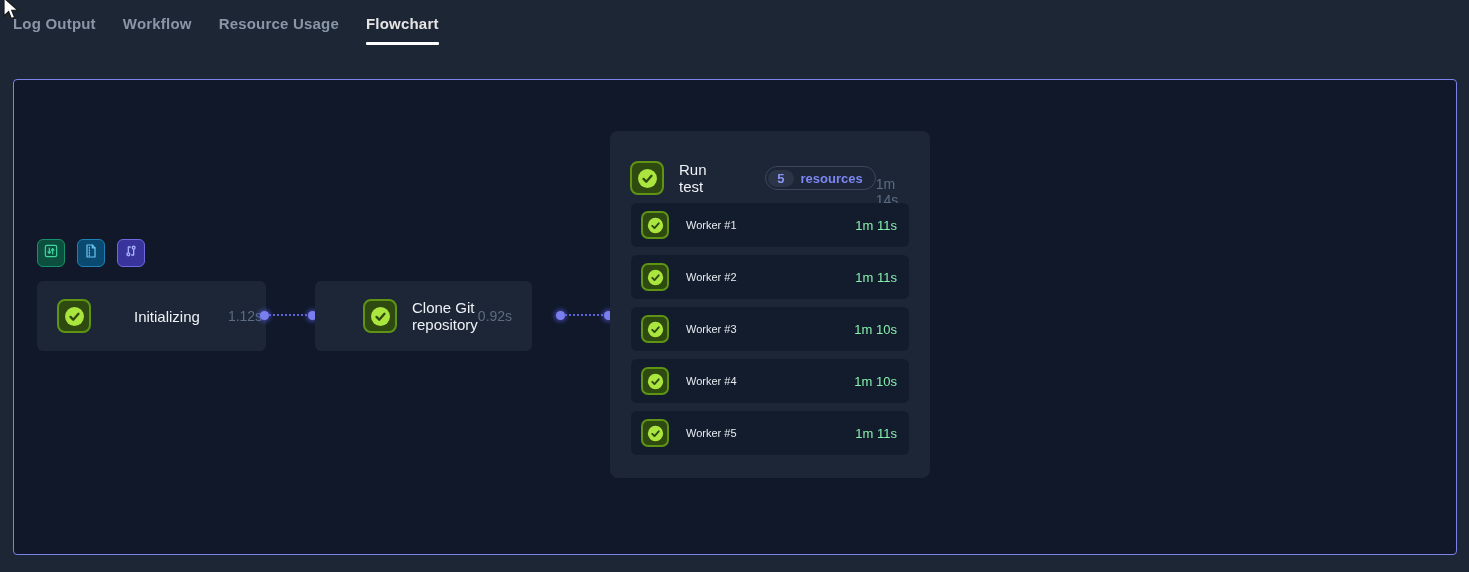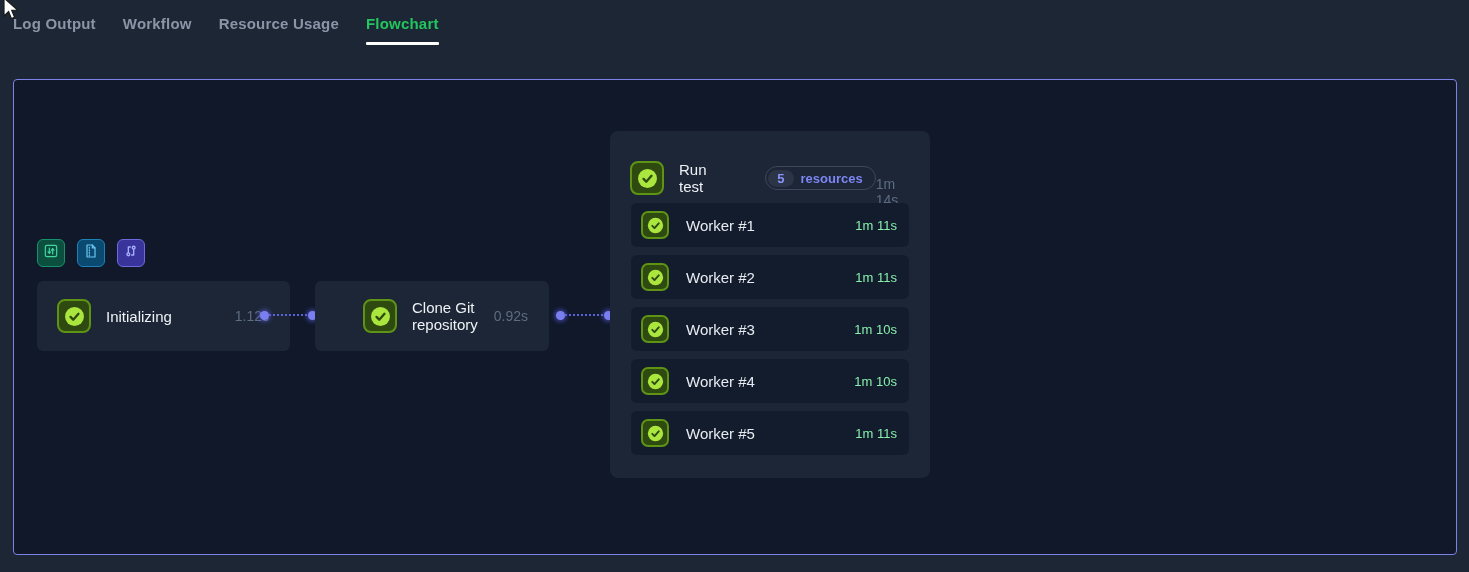--- a/index.html
+++ b/index.html
@@ -15,21 +15,21 @@
   .topbar {
     position:absolute; top:0; left:0; right:0; height:46px;
     display:flex; align-items:stretch; gap:27px; padding-left:13px;
     background:#1d2634;
   }
   .tab {
     display:flex; align-items:center; position:relative;
     font-size:15px; font-weight:600; color:#8a95a7; cursor:pointer;
     letter-spacing:.2px; white-space:nowrap;
   }
-  .tab.active { color:#22c55e; font-weight:700; }
+  .tab.active { color:#e5e5e5; font-weight:700; }
   .tab.active::after {
     content:""; position:absolute; left:0; right:0; bottom:1px;
     height:3px; background:#ffffff; border-radius:1px;
   }
 
   
   .canvas {
     position:absolute; left:13px; top:79px; width:1444px; height:476px;
     background:#10182a; border:1px solid #7b82e8; border-radius:4px;
   }
@@ -55,22 +55,22 @@
   .status-icon.sm { width:28px; height:28px; border-radius:7px; }
   .status-icon.sm svg { width:17px; height:17px; }
 
   
   .node {
     position:absolute; height:70px; background:#1c2636; border-radius:6px;
     display:flex; align-items:center; padding:0 21px 0 20px; cursor:pointer;
   }
   .node .label { color:#eef1f5; font-size:15px; font-weight:500; margin-left:15px; flex:1; }
   .node .duration { color:#5d6c81; font-size:14px; }
-  #node-initializing { left:37px;  top:281px; width:253px; }
-  #node-clone        { left:315px; top:281px; width:234px;padding-left:48px; }
+  #node-initializing { left:37px;  top:281px; width:229px;gap:28px; }
+  #node-clone        { left:315px; top:281px; width:217px;padding-left:48px; }
 
   
   .connector { position:absolute; height:0; border-top:2px dotted #5b63d6; }
   #conn-1 { left:269px; top:314px; width:42px; }
   #conn-2 { left:565px; top:314px; width:42px; }
   .conn-dot {
     position:absolute; width:9px; height:9px; border-radius:50%; top:311px;
     background:#7a7ff0; box-shadow:0 0 5px 1px rgba(99,102,241,.75);
   }
   #dot-1 { left:260px; } #dot-2 { left:308px; }
@@ -97,21 +97,21 @@
   .badge .text { color:#7d86f2; font-size:13px; font-weight:600; padding:0 10px 0 7px; }
 
   .workers {
     position:absolute; left:21px; right:21px; top:72px;
     display:flex; flex-direction:column; gap:8px;
   }
   .worker-row {
     height:44px; background:#131c2c; border-radius:6px; cursor:pointer;
     display:flex; align-items:center; padding:0 12px 0 10px;
   }
-  .worker-row .label { color:#e8ecf2; font-size:15px; font-weight:500; margin-left:17px; flex:1; }
+  .worker-row .label { color:#e8ecf2; font-size:11px; font-weight:500; margin-left:17px; flex:1; }
   .worker-row .duration { color:#86efac; font-size:13px;margin-left:8px; }
 
   
   .cursor { position:absolute; left:1px; top:-3px; width:18px; height:26px; pointer-events:none; }
 </style>
 </head>
 <body>
 
 <nav class="topbar">
   <div class="tab">Log Output</div>

